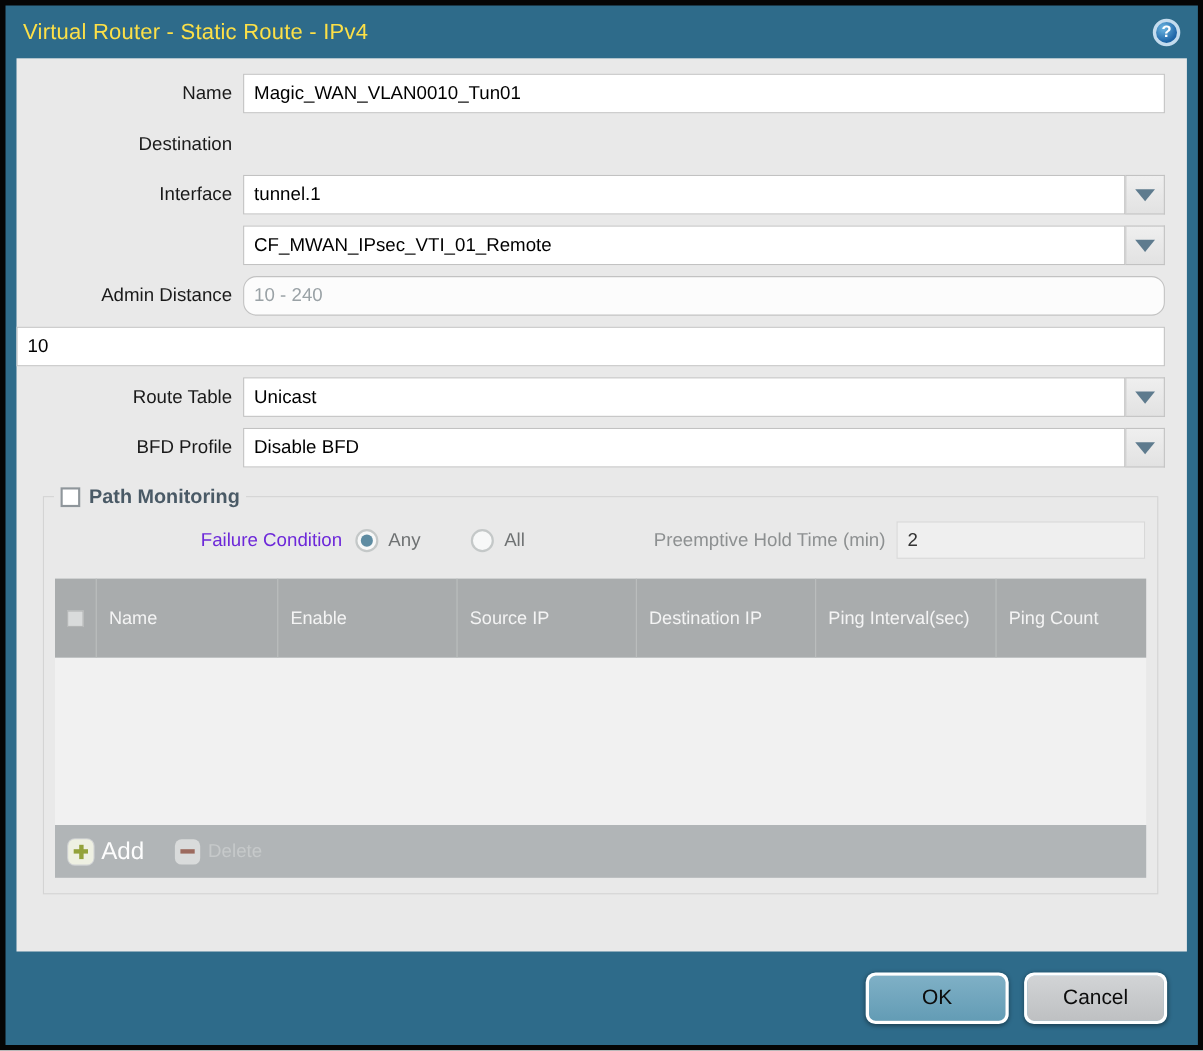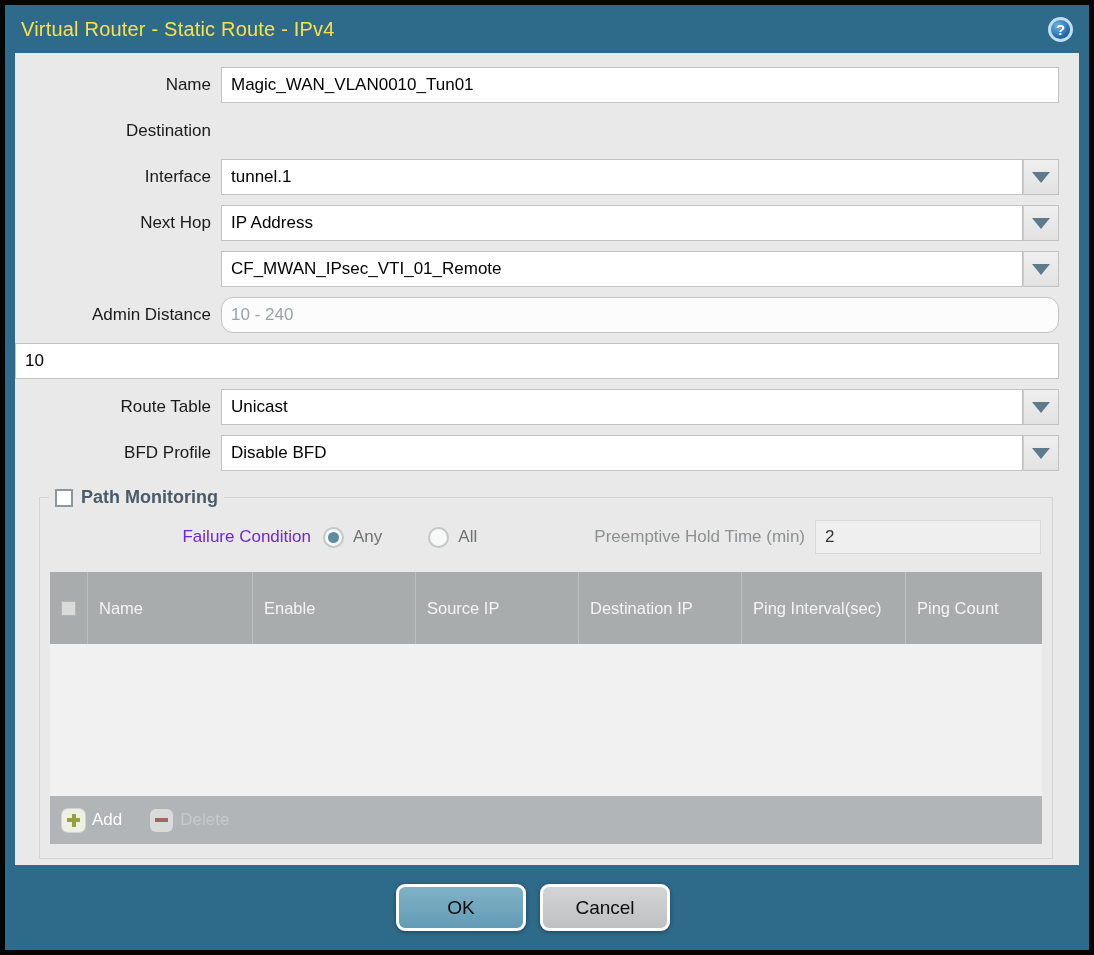--- a/index.html
+++ b/index.html
@@ -63,26 +63,26 @@
   .pm-body { height:152px; background:#f1f1f1; }
   .pm-actions { height:48px; background:#b1b5b7; display:flex; align-items:center; padding:0 12px; }
   .action { display:flex; align-items:center; cursor:pointer; margin-right:28px; }
   .action-ico { width:23px; height:23px; border-radius:6px; display:flex; align-items:center;
     justify-content:center; margin-right:7px; }
   .ico-add { background:#eef0e2; box-shadow:0 0 0 1px rgba(255,255,255,.4); position:relative; }
   .ico-add::before { content:""; position:absolute; width:13px; height:4px; background:#93a23b; }
   .ico-add::after  { content:""; position:absolute; width:4px; height:13px; background:#93a23b; }
   .ico-del { background:#d9dbdb; position:relative; }
   .ico-del::before { content:""; position:absolute; width:13px; height:4px; background:#9c6a5e; }
-  .action-label-add { color:#fdfdfd; font-size:17px; }
+  .action-label-add { color:#fdfdfd; font-size:22px; }
   .action-label-del { color:#c6c9ca; font-size:17px; }
   .action.disabled { cursor:default; }
 
   
-  .dialog-footer { height:85px; flex:none; display:flex; align-items:center; justify-content:center;
+  .dialog-footer { height:85px; flex:none; display:flex; align-items:center; justify-content:flex-end;
     padding-right:28px; }
   .btn { width:130px; height:47px; border-radius:9px; border:3px solid #ffffff; font-size:19px;
     color:#0c0c0c; display:flex; align-items:center; justify-content:center; cursor:pointer;
     box-shadow:0 1px 4px rgba(0,0,0,.4); font-family:"Liberation Sans", sans-serif; }
   .btn-ok { background:linear-gradient(#7fb0c6,#639cb5); margin-right:14px; }
   .btn-cancel { background:linear-gradient(#d2d4d6,#bec0c2); }
 </style>
 </head>
 <body>
 
@@ -110,29 +110,20 @@
       <div class="form-row">
         <div class="form-label">Interface</div>
         <div class="form-field">
           <input class="tinput" type="text" value="tunnel.1" style="">
           <div class="dd-btn">
             <div class="dd-arrow"></div>
           </div>
         </div>
       </div>
 
-      <div class="form-row">
-        <div class="form-label">Next Hop</div>
-        <div class="form-field">
-          <input class="tinput" type="text" value="IP Address" style="">
-          <div class="dd-btn">
-            <div class="dd-arrow"></div>
-          </div>
-        </div>
-      </div>
 
       <div class="form-row">
         <div class="form-label"></div>
         <div class="form-field">
           <input class="tinput" type="text" value="CF_MWAN_IPsec_VTI_01_Remote" style="">
           <div class="dd-btn">
             <div class="dd-arrow"></div>
           </div>
         </div>
       </div>

